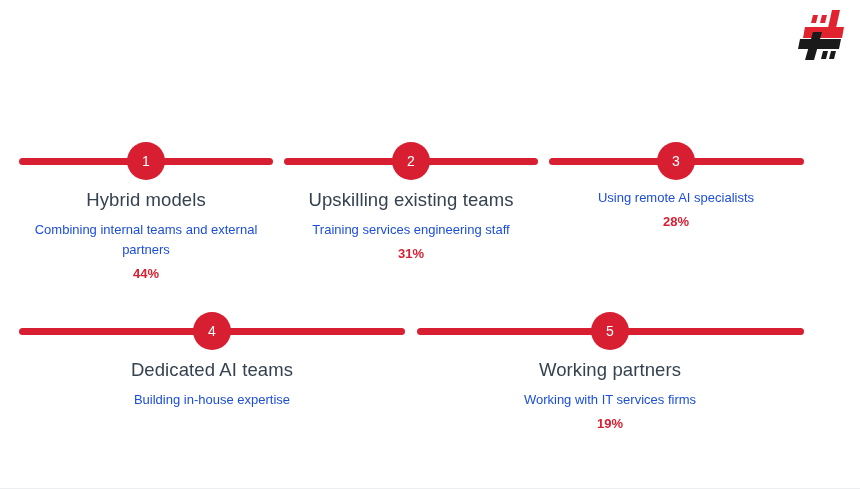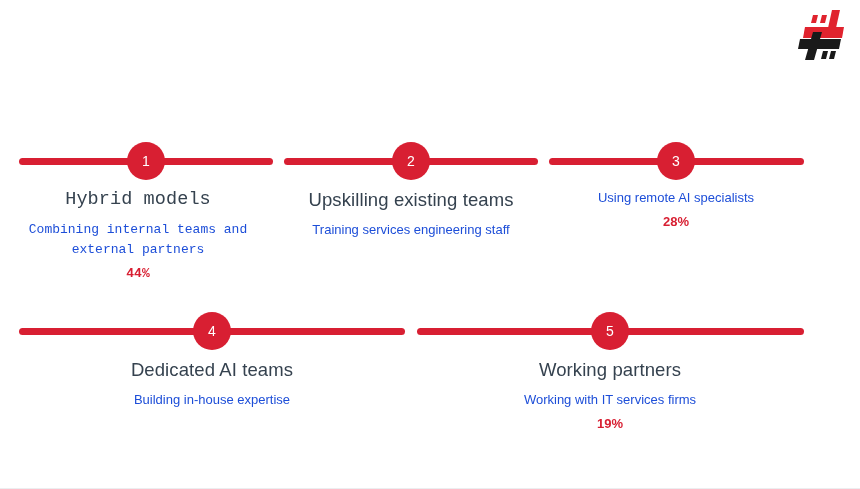--- a/index.html
+++ b/index.html
@@ -97,21 +97,21 @@
   }
   .item-pct {
     font-size: 13px;
     font-weight: bold;
     color: #d81f32;
     line-height: 1.3;
     margin: 0;
   }
 
   
-  .pos-1 { left: 18px;  width: 240px; font-family: Liberation Mono, monospace; }
+  .pos-1 { left: 26px;  width: 240px; }
   .pos-2 { left: 291px; width: 240px; }
   .pos-3 { left: 556px; width: 240px; }
   .pos-4 { left: 92px;  width: 240px; }
   .pos-5 { left: 490px; width: 240px; }
 
   .wide-title { white-space: nowrap; }
 
   .bottom-rule {
     position: absolute;
     left: 0;
@@ -161,20 +161,21 @@
 
     <div class="item pos-1">
       <p class="item-title">Hybrid models</p>
       <p class="item-desc">Combining internal teams and external partners</p>
       <p class="item-pct">44%</p>
     </div>
 
     <div class="item pos-2">
       <p class="item-title wide-title">Upskilling existing teams</p>
       <p class="item-desc">Training services engineering staff</p>
+      <p class="item-pct">31%</p>
     </div>
 
     <div class="item pos-3">
       <p class="item-desc">Using remote AI specialists</p>
       <p class="item-pct">28%</p>
     </div>
   </div>
 
   <div class="row row-2">
 

